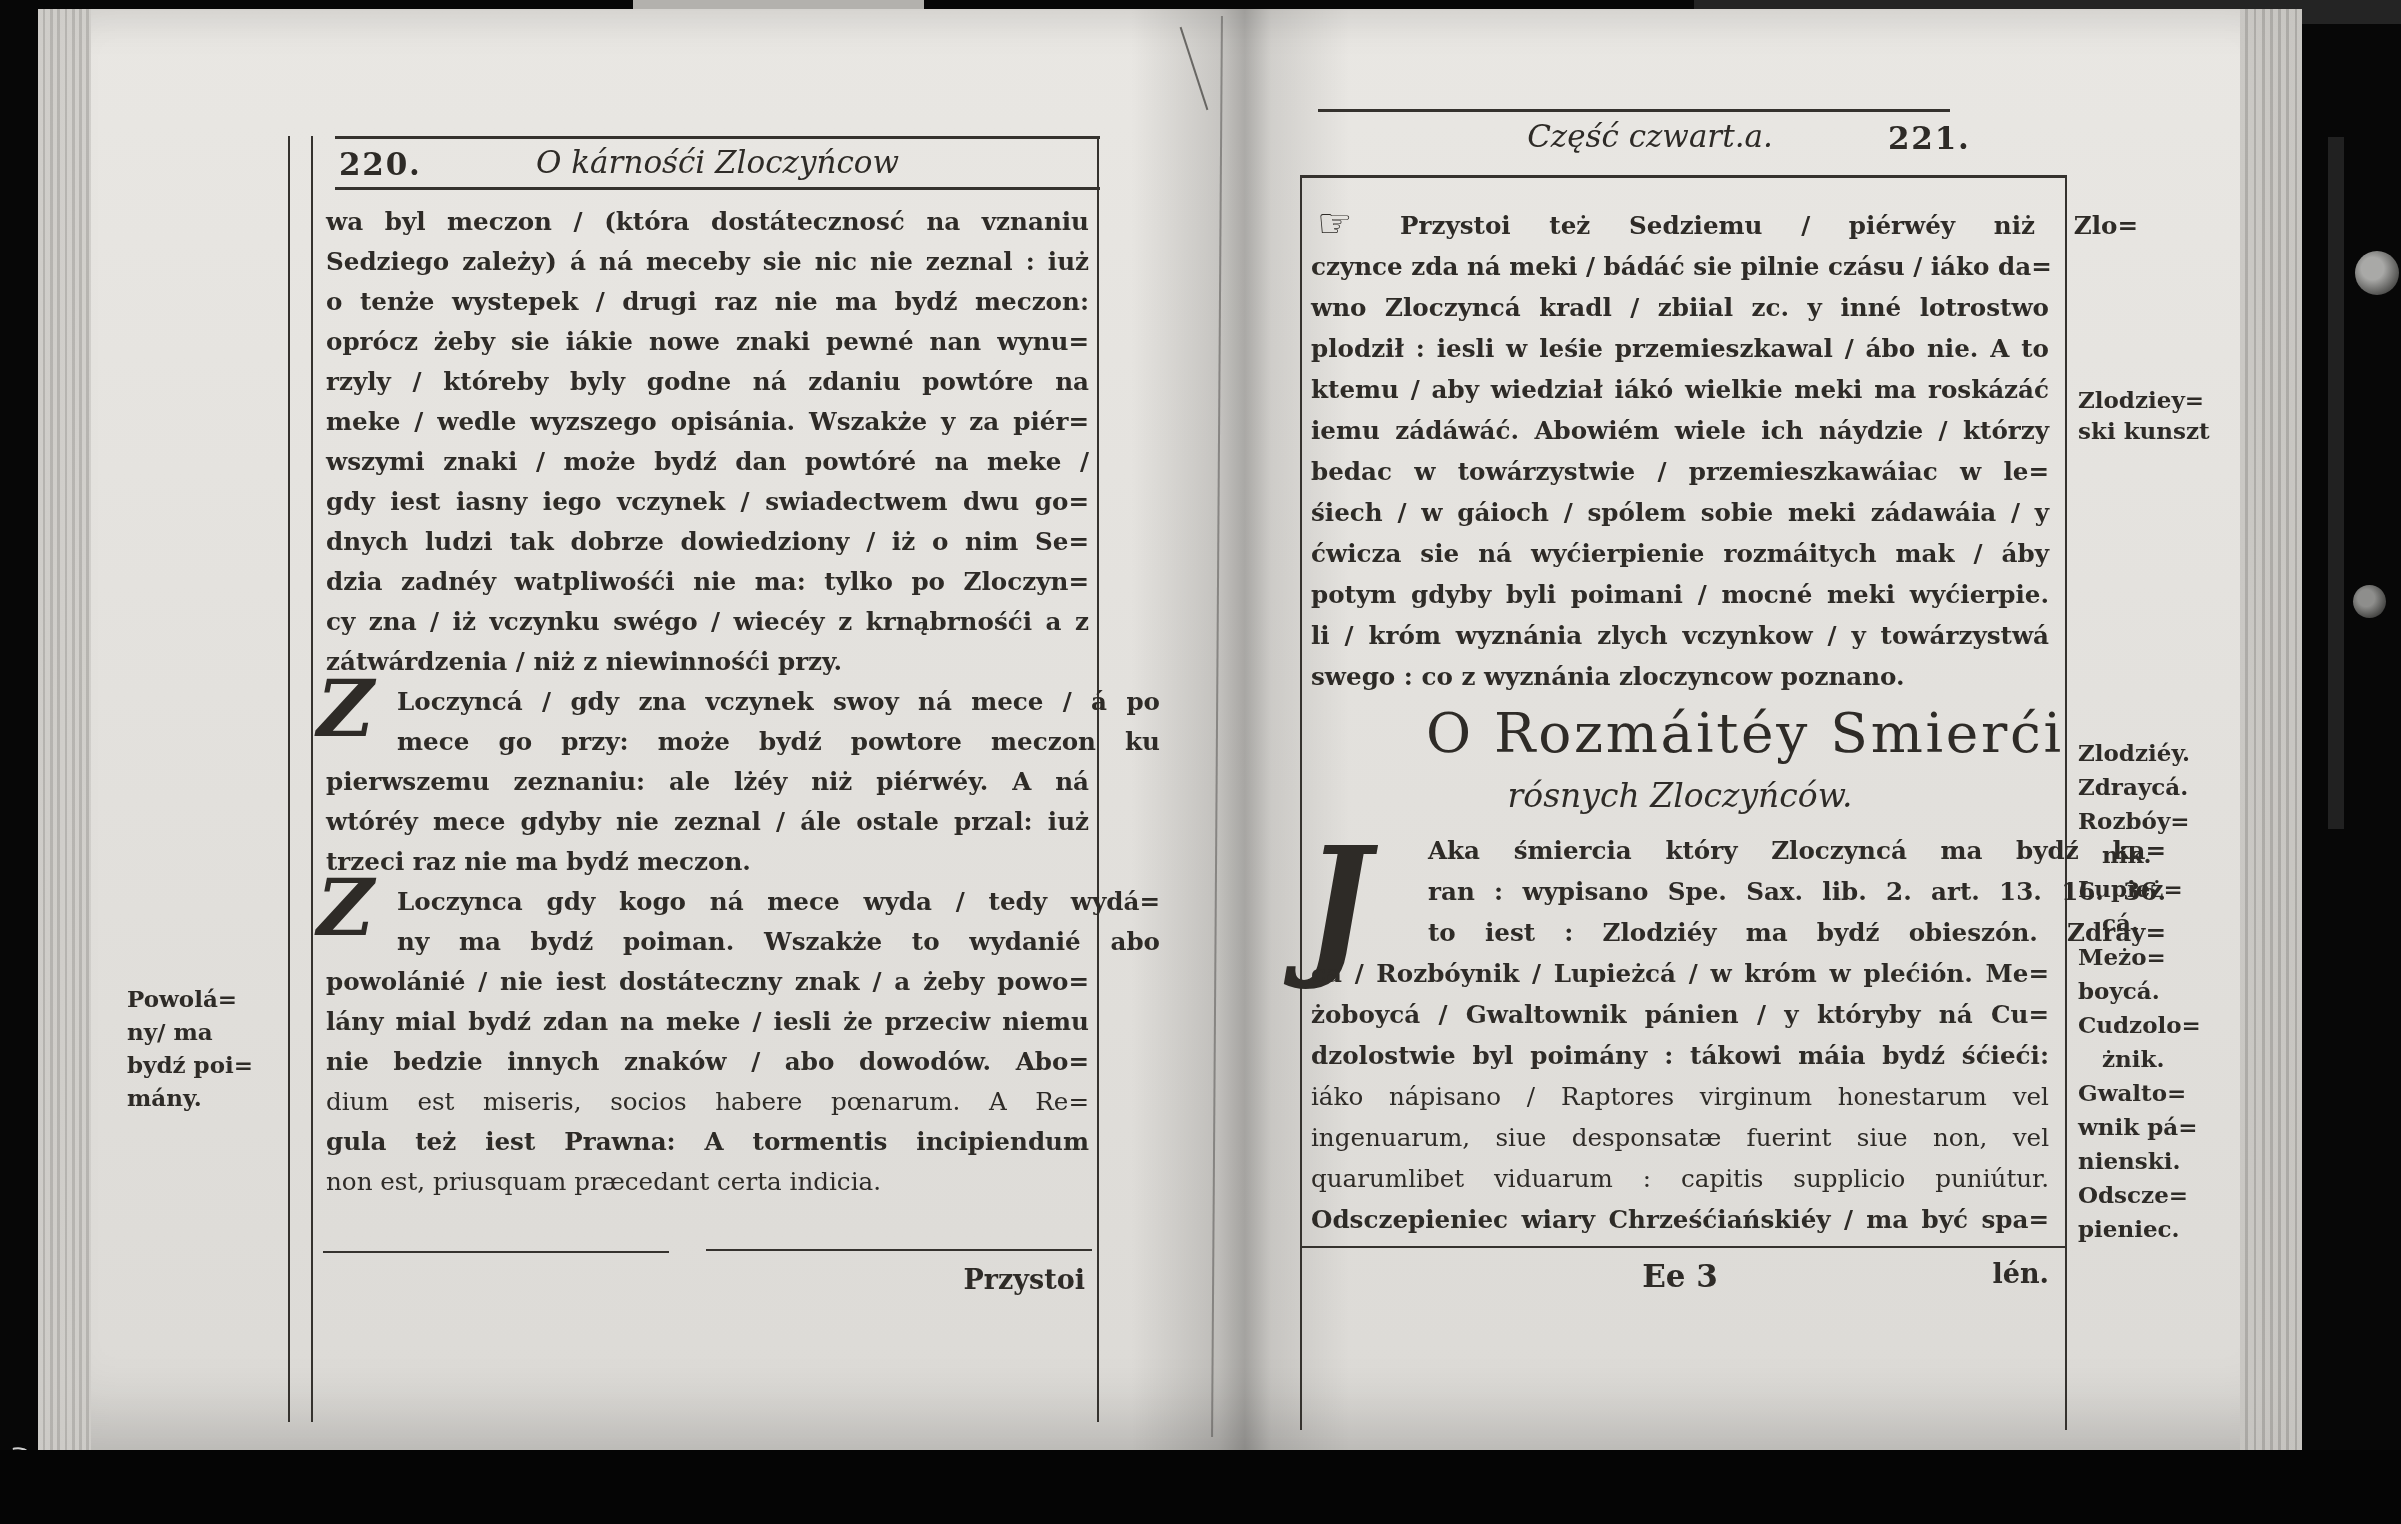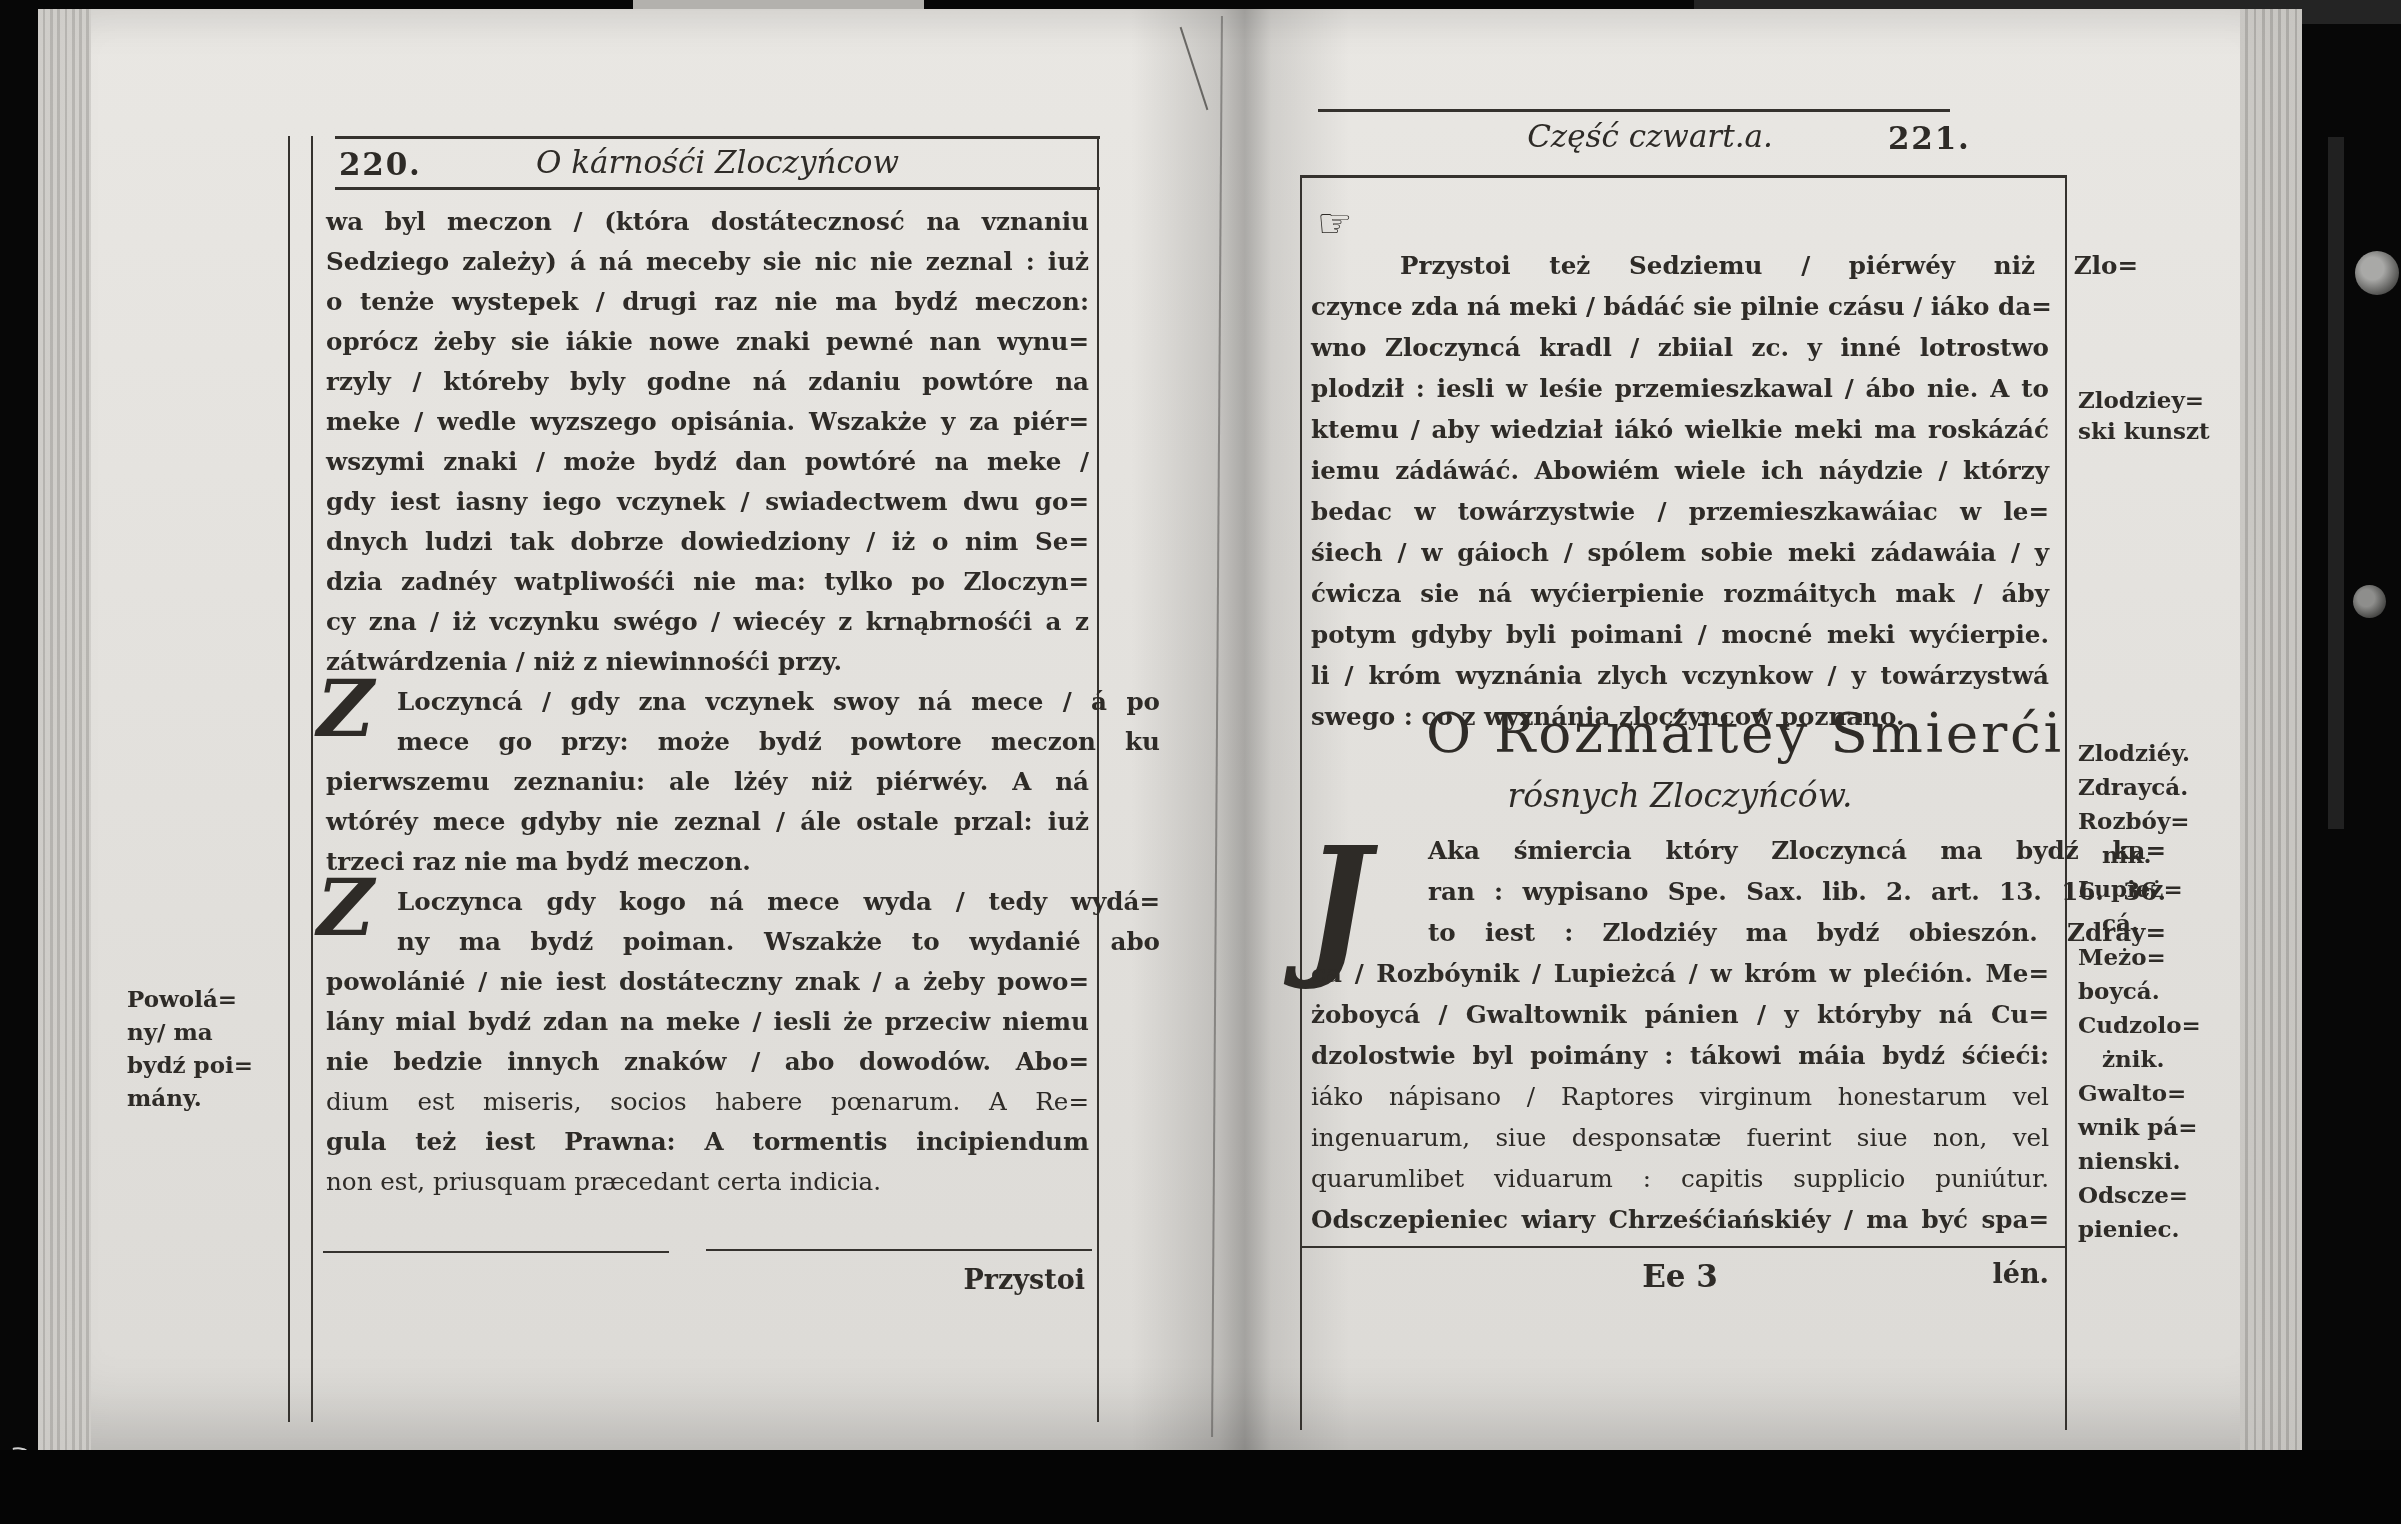--- a/index.html
+++ b/index.html
@@ -135,21 +135,21 @@
       <div class="rule" style="left:1280px;top:100px;width:632px;"></div>
       <div class="header-title" style="left:1366px;top:109px;width:492px;">Część czwart.a.</div>
       <div class="header-num gothic" style="left:1850px;top:111px;">221.</div>
       <div class="rule" style="left:1264px;top:166px;width:763px;"></div>
 
       <div class="vrule" style="left:1262px;top:166px;height:1255px;"></div>
       <div class="vrule" style="left:2027px;top:166px;height:1255px;"></div>
 
       <div class="manicule" style="left:1279px;top:191px;">☞</div>
 
-      <div class="textcol textcol-r gothic" style="left:1273px;top:196px;width:738px;margin-top:40px;">
+      <div class="textcol textcol-r gothic" style="left:1273px;top:196px;width:738px;">
           <div class="tline ind-man">Przystoi też Sedziemu / piérwéy niż Zlo=</div>
           <div class="tline">czynce zda ná meki / bádáć sie pilnie czásu / iáko da=</div>
           <div class="tline">wno Zloczyncá kradl / zbiial zc. y inné lotrostwo</div>
           <div class="tline">plodził : iesli w leśie przemieszkawal / ábo nie.  A to</div>
           <div class="tline">ktemu / aby wiedział iákó wielkie meki ma roskázáć</div>
           <div class="tline">iemu zádáwáć.  Abowiém wiele ich náydzie / którzy</div>
           <div class="tline">bedac w towárzystwie / przemieszkawáiac w le=</div>
           <div class="tline">śiech / w gáioch / spólem sobie meki zádawáia / y</div>
           <div class="tline">ćwicza sie ná wyćierpienie rozmáitych mak / áby</div>
           <div class="tline">potym gdyby byli poimani / mocné meki wyćierpie.</div>

